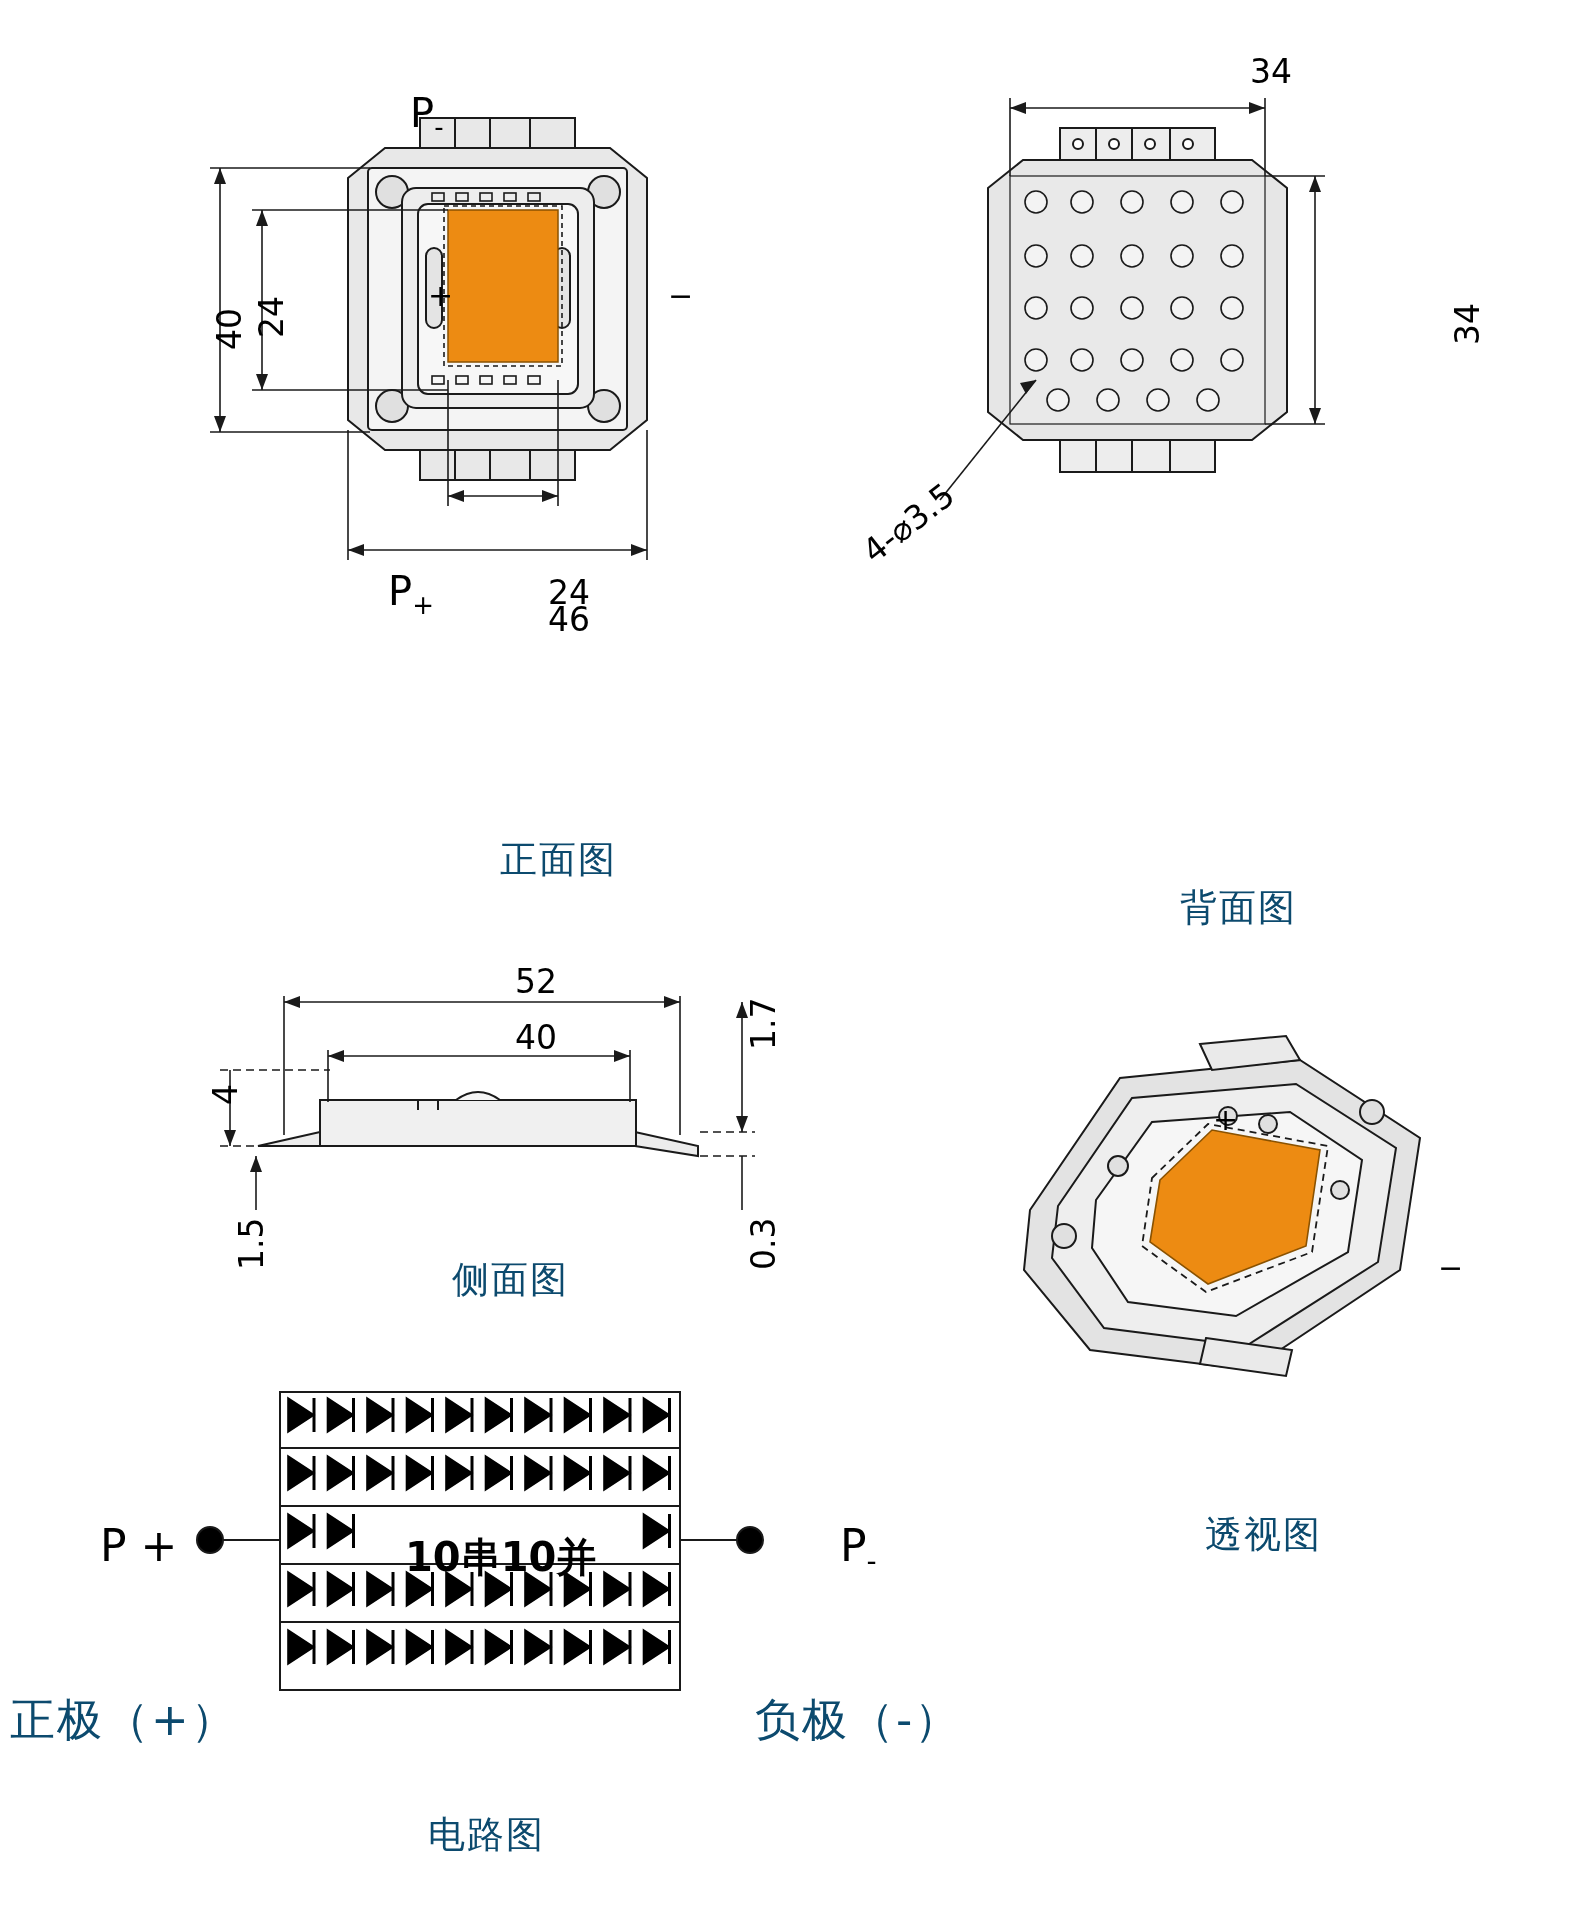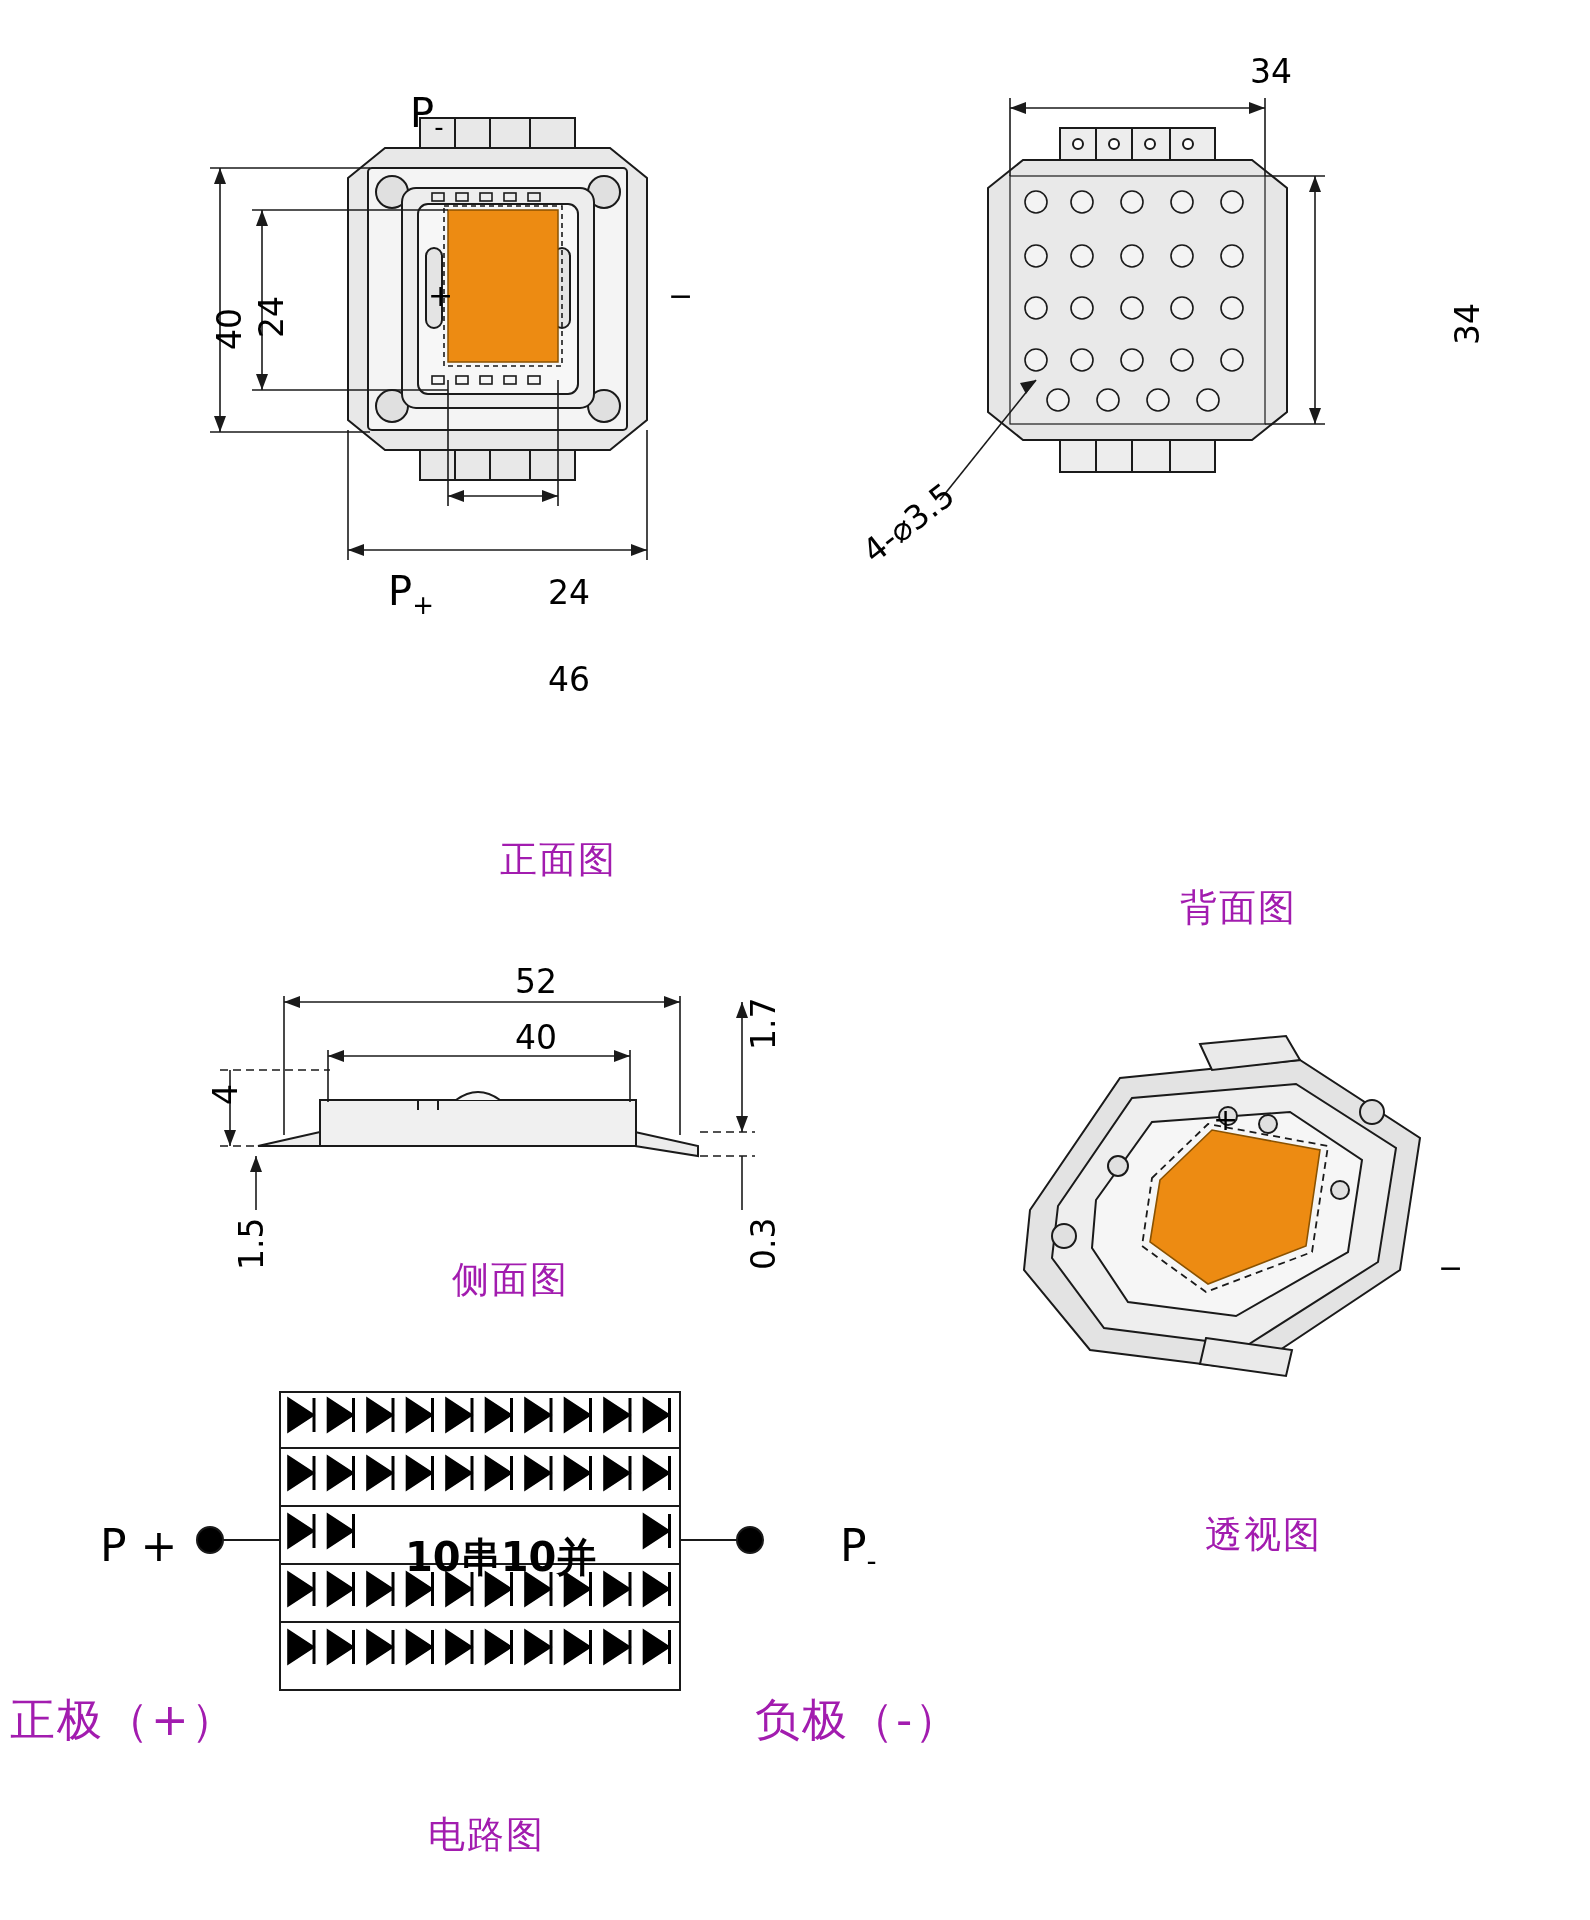--- a/index.html
+++ b/index.html
@@ -21,21 +21,21 @@
     width: 1590px;
     height: 1920px;
   }
   .abs { position: absolute; }
 
   
   .label-cn {
     font-family: "DejaVu Sans", sans-serif;
     font-size: 37px;
     letter-spacing: 2px;
-    color: #a21caf;
+    color: #0c4a6e;
     white-space: nowrap;
   }
   .label-cn.big {
     font-size: 45px;
   }
   .dim {
     font-family: "DejaVu Sans", sans-serif;
     font-size: 33px;
     color: #000;
     white-space: nowrap;
@@ -152,21 +152,21 @@
   </div>
   <div class="abs polarity" style="left:388px; top:568px;">
     <span>P</span><sub>+</sub>
   </div>
   <div class="abs sign" style="left:428px; top:278px;">+</div>
   <div class="abs sign" style="left:668px; top:278px;">−</div>
 
   <div class="abs dim vert" style="left:210px; top:350px;">40</div>
   <div class="abs dim vert" style="left:252px; top:338px;">24</div>
   <div class="abs dim" style="left:548px; top:573px;">24</div>
-  <div class="abs dim" style="left:548px; top:660px;">46</div>
+  <div class="abs dim" style="left:548px; top:600px;">46</div>
 
   <div class="abs label-cn" style="left:500px; top:835px;">正面图</div>
 
   <svg class="abs" style="left:860px; top:80px;" width="580" height="520" viewBox="0 0 580 520">
     <g fill="none" stroke="#1a1a1a" stroke-width="2">
 
       <rect x="200" y="48" width="155" height="32" fill="#ededed"></rect>
       <line x1="236" y1="48" x2="236" y2="80"></line>
       <line x1="272" y1="48" x2="272" y2="80"></line>
       <line x1="310" y1="48" x2="310" y2="80"></line>

